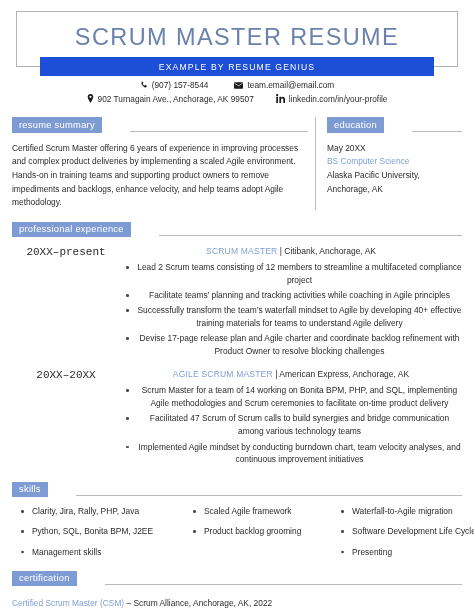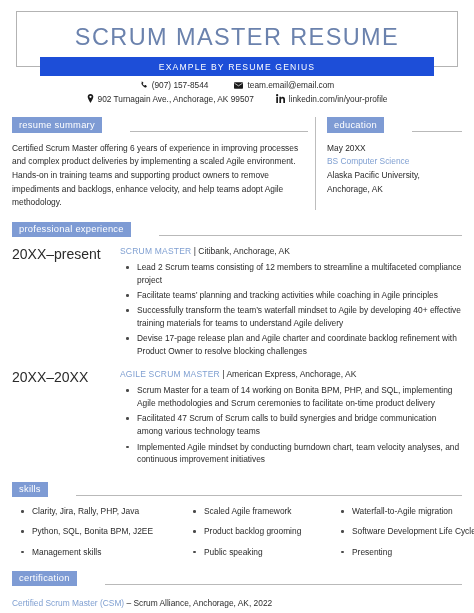--- a/index.html
+++ b/index.html
@@ -136,31 +136,32 @@
 
   .edu-block {
     font-size: 8.4px;
     line-height: 1.63;
     color: #2b2b2b;
     margin-top: 9px;
   }
   .edu-degree { color: #7f9fd1; }
 
   
-  .exp-section { margin-top: 12px; }
+  .exp-section { margin-top: 12px; text-align: center; }
   .job {
     display: flex;
     margin-top: 9px;
   }
   .job-date {
     width: 108px;
     flex: none;
-    font-size: 14px;
+    font-size: 11px;
     color: #2b2b2b;
     padding-top: 0px;
+    font-family: Liberation Mono, monospace;
   }
   .job-body { flex: 1; }
   .job-heading {
     font-size: 8.5px;
     color: #2b2b2b;
     margin-bottom: 5px;
   }
   .job-title {
     color: #7f9fd1;
     letter-spacing: 0.2px;
@@ -349,21 +350,20 @@
     </div>
     <div class="skills-grid">
       <div class="skills-col">
         <div class="skill-item">Clarity, Jira, Rally, PHP, Java</div>
         <div class="skill-item">Python, SQL, Bonita BPM, J2EE</div>
         <div class="skill-item">Management skills</div>
       </div>
       <div class="skills-col">
         <div class="skill-item">Scaled Agile framework</div>
         <div class="skill-item">Product backlog grooming</div>
-        <div class="skill-item">Public speaking</div>
       </div>
       <div class="skills-col">
         <div class="skill-item">Waterfall-to-Agile migration</div>
         <div class="skill-item">Software Development Life Cycle</div>
         <div class="skill-item">Presenting</div>
       </div>
     </div>
   </div>
 
   <div class="cert-section">

